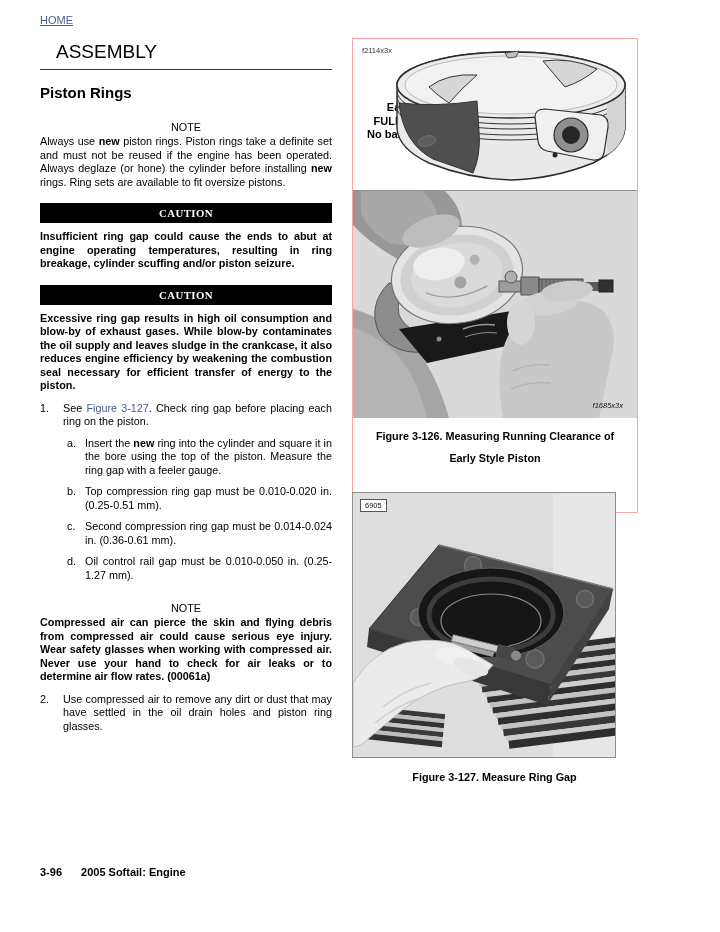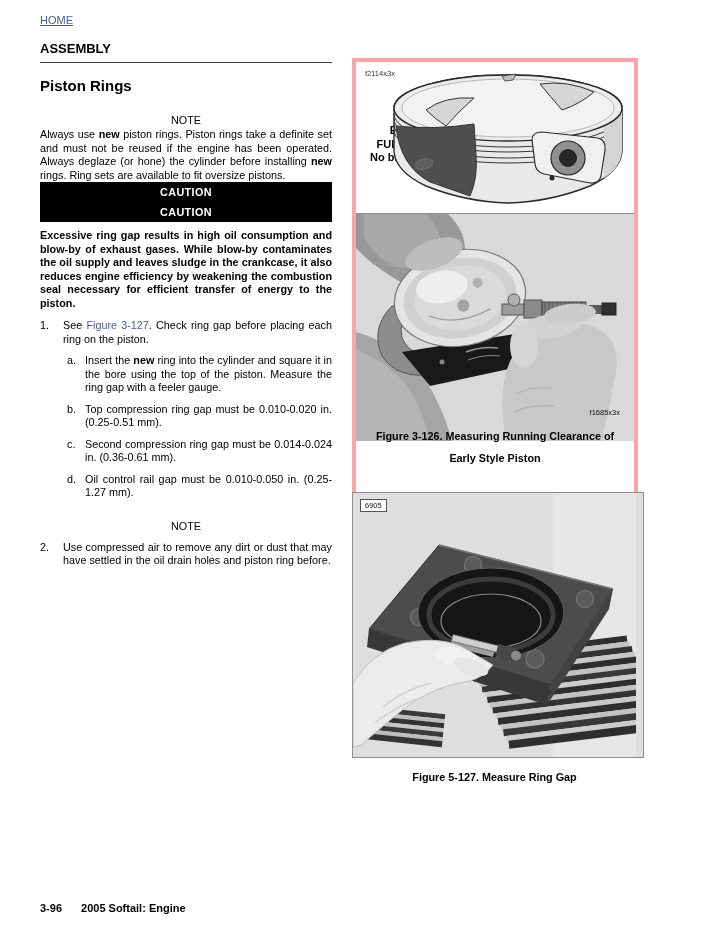--- a/index.html
+++ b/index.html
@@ -8,98 +8,99 @@
     width: 720px; height: 932px; position: relative;
     background: #ffffff; color: #000;
     font-family: "Liberation Sans", sans-serif;
     overflow: hidden;
   }
   .left-col { position: absolute; left: 40px; top: 10px; width: 292px; }
   .home {
     font-size: 11px; color: var(--link, #4a5894);
     text-decoration: underline; display: inline-block; cursor: pointer;
   }
-  h1.assembly { font-size: 13px; font-weight: bold; margin: 13px 0 0 0; }
+  h1.assembly { font-size: 19px; font-weight: normal; margin: 13px 0 0 16px; }
   hr.rule { border: none; border-top: 1.3px solid #3a3a3a; margin: 6px 0 0 0; }
   h2.section { font-size: 15px; font-weight: bold; margin: 14px 0 0 0; }
   .note-label { text-align: center; font-size: 10.8px; margin-top: 20px; }
   p.body {
     font-size: 10.8px; line-height: 13.5px; text-align: justify;
     margin: 2px 0 0 0;
   }
   p.bold { font-weight: bold; }
   .b { font-weight: bold; }
   .link { color: var(--link, #4a5894); cursor: pointer; }
   .bar {
-    margin-top: 0; height: 20px;
+    margin-top: 14px; height: 20px;
     background: var(--bar-bg, #000); color: var(--bar-fg, #fff);
     display: flex; align-items: center; justify-content: center;
-    font-size: 10.8px; font-weight: bold; letter-spacing: 0.4px;
+    font-size: 10.8px; font-weight: bold; letter-spacing: 0.4px; font-family: Liberation Serif, serif;
   }
   .bar + p.body { margin-top: 7px; }
   .warn-icon { width: 12px; height: 11px; margin-right: 2px; display: block; }
   .step { display: flex; margin-top: 9px; font-size: 10.8px; line-height: 13.5px; }
   .step > .marker { flex: 0 0 23px; }
   .step > .stext { flex: 1; text-align: justify; }
   .substeps { margin-left: 27px; }
   .substep { display: flex; margin-top: 8px; font-size: 10.8px; line-height: 13.5px; }
   .substep > .marker { flex: 0 0 18px; }
   .substep > .stext { flex: 1; text-align: justify; }
 
   
   .figbox126 {
     position: absolute; left: 352px; top: 38px; width: 286px; height: 475px;
-    border: 4px solid #fca5a5; background: #fff; margin-top: 20px;
+    border: 1px solid #fca5a5; background: #fff;
   }
   .fig126-top { position: relative; height: 152px; border-bottom: 1px solid #8f8f8f; }
   .imgcode { font-size: 7.5px; color: #333; }
   .code-top { position: absolute; left: 9px; top: 7px; }
   .annotation {
     position: absolute; left: 6px; top: 62px; width: 112px;
     text-align: center; font-weight: bold; font-size: 11px; line-height: 13.5px;
     white-space: pre-line;
   }
   .piston-art { position: absolute; right: 4px; top: 6px; }
   .fig126-photo { position: relative; height: 227px; overflow: hidden; }
-  .code-bottom { position: absolute; right: 14px; bottom: 24px; color: #111; }
+  .code-bottom { position: absolute; right: 14px; bottom: 8px; color: #111; font-style: italic; }
   .caption {
     position: absolute; text-align: center; font-weight: bold;
     font-size: 10.8px; line-height: 22px; white-space: pre-line;
   }
   .cap126 { left: 352px; top: 425px; width: 286px; }
   .figbox127 {
-    position: absolute; left: 352px; top: 492px; width: 292px; height: 266px;
+    position: absolute; left: 352px; top: 492px; width: 264px; height: 266px;
     border: 1px solid #8f8f8f; overflow: hidden; background: #dedede;
   }
   .code-6905 {
     position: absolute; left: 7px; top: 6px; background: #fff;
     border: 1px solid #555; padding: 1px 4px; font-size: 7.5px; color: #111;
   }
   .cap127 { left: 352px; top: 766px; width: 285px; }
-  .footer { position: absolute; left: 40px; top: 902px; font-size: 11px; font-weight: bold; }
+  .footer { position: absolute; left: 40px; top: 866px; font-size: 11px; font-weight: bold; }
   .footer .pgnum { margin-right: 19px; }
   svg { display: block; }
 </style>
 </head>
 <body>
 
 <div>
 
   <div class="left-col">
     <a class="home" href="#">HOME</a>
 
     <h1 class="assembly">ASSEMBLY</h1>
     <hr class="rule">
 
     <h2 class="section">Piston Rings</h2>
 
     <div class="note-label">NOTE</div>
     <p class="body"><span>Always use </span><span class="b">new</span><span> piston rings. Piston rings take a definite set and must not be reused if the engine has been operated. Always deglaze (or hone) the cylinder before installing </span><span class="b">new</span><span> rings. Ring sets are available to fit oversize pistons.</span></p>
 
     <div class="bar">CAUTION</div>
+    <p class="body bold">Insufficient ring gap could cause the ends to abut at engine operating temperatures, resulting in ring breakage, cylinder scuffing and/or piston seizure.</p>
 
     <div class="bar">CAUTION</div>
     <p class="body bold">Excessive ring gap results in high oil consumption and blow-by of exhaust gases. While blow-by contaminates the oil supply and leaves sludge in the crankcase, it also reduces engine efficiency by weakening the combustion seal necessary for efficient transfer of energy to the piston.</p>
 
     <div class="step">
       <span class="marker">1.</span>
       <span class="stext"><span>See </span><span class="link">Figure 3-127</span><span>. Check ring gap before placing each ring on the piston.</span></span>
     </div>
 
     <div class="substeps">
@@ -116,24 +117,25 @@
         <span class="stext"><span>Second compression ring gap must be 0.014-0.024 in. (0.36-0.61 mm).</span></span>
       </div>
       <div class="substep">
         <span class="marker">d.</span>
         <span class="stext"><span>Oil control rail gap must be 0.010-0.050 in. (0.25-1.27 mm).</span></span>
       </div>
     </div>
 
     <div class="note-label">NOTE</div>
 
+    <p class="body bold">Compressed air can pierce the skin and flying debris from compressed air could cause serious eye injury. Wear safety glasses when working with compressed air. Never use your hand to check for air leaks or to determine air flow rates. (00061a)</p>
 
     <div class="step">
       <span class="marker">2.</span>
-      <span class="stext"><span>Use compressed air to remove any dirt or dust that may have settled in the oil drain holes and piston ring before.</span></span>
+      <span class="stext"><span>Use compressed air to remove any dirt or dust that may have settled in the oil drain holes and piston ring glasses.</span></span>
     </div>
   </div>
 
   <div class="figbox126">
     <div class="fig126-top">
       <span class="imgcode code-top">f2114x3x</span>
       <div class="annotation">Early Style
 FULLY COATED
 No bare aluminum</div>
       <svg class="piston-art" width="248" height="142" viewBox="0 0 248 142">
@@ -247,19 +249,19 @@
         <rect x="142" y="150" width="18" height="13" fill="#474747"></rect>
         <circle cx="162" cy="157" r="5" fill="#8a8a8a"></circle>
       </g>
       <path d="M0 190 Q20 158 52 150 Q92 142 116 158 L140 172 Q128 188 106 190 Q76 196 48 218 Q24 238 8 252 L0 254 Z" fill="#ebebeb" stroke="#c0c0c0" stroke-width="1"></path>
       <ellipse cx="104" cy="164" rx="22" ry="9" fill="#f1f1f1" transform="rotate(12 104 164)"></ellipse>
       <ellipse cx="118" cy="174" rx="18" ry="8" fill="#e6e6e6" transform="rotate(18 118 174)"></ellipse>
       <path d="M30 214 Q52 196 78 190 M22 230 Q44 212 70 204" stroke="#cfcfcf" stroke-width="1.4" fill="none"></path>
     </svg>
     <span class="code-6905">6905</span>
   </div>
-  <div class="caption cap127">Figure 5-127. Measure Ring Gap</div>
+  <div class="caption cap127">Figure 3-127. Measure Ring Gap</div>
 
   <div class="footer">
     <span class="pgnum">3-96</span><span>2005 Softail: Engine</span>
   </div>
 
 </div>
 
 </body></html>

